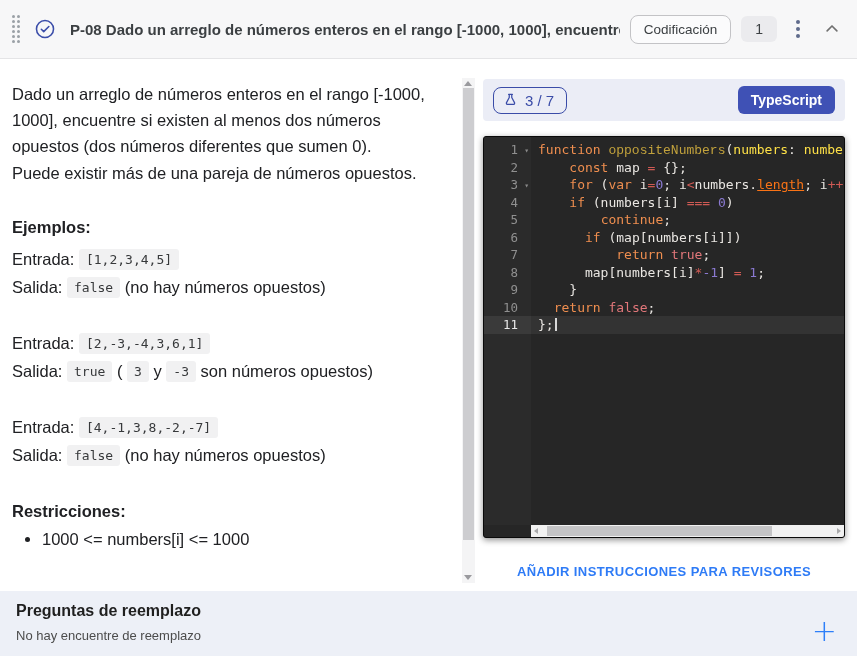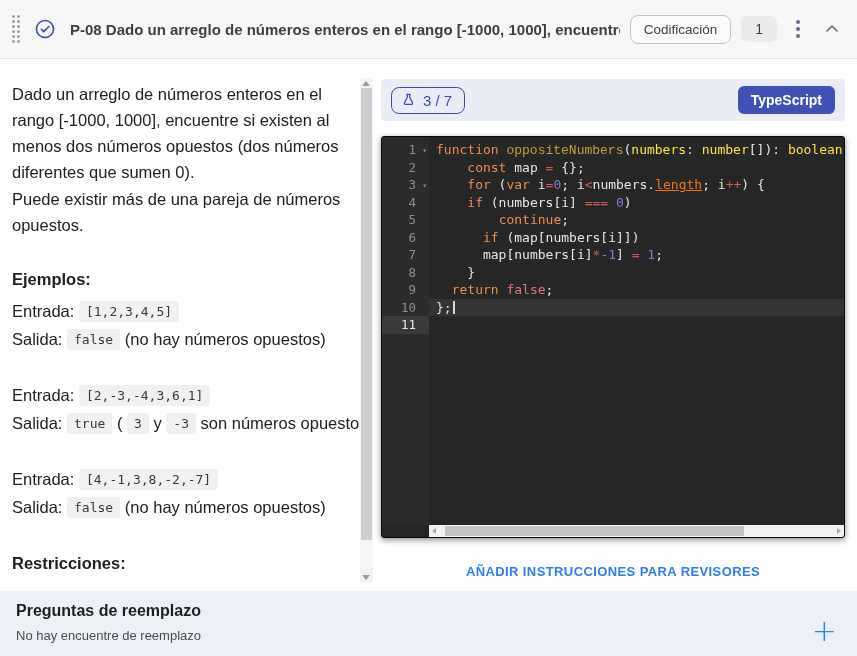--- a/index.html
+++ b/index.html
@@ -26,21 +26,21 @@
   .count-badge{
     padding:5px 14px;background:#ebebee;border-radius:6px;font-size:14px;
     color:#3c4043;margin-right:16px;cursor:pointer;
   }
   .kebab{display:flex;flex-direction:column;gap:3px;margin-right:18px;padding:3px;cursor:pointer;}
   .kebab i{width:4px;height:4px;border-radius:50%;background:#5f6b8c;}
   .chevron-up{display:flex;align-items:center;cursor:pointer;padding:2px;}
   
   .main{display:flex;height:526px;box-sizing:border-box;}
   .left-panel{
-    width:378px;box-sizing:border-box;position:relative;overflow:hidden;
+    width:480px;box-sizing:border-box;position:relative;overflow:hidden;
     padding:22px 34px 0 12px;font-size:16.5px;line-height:26px;color:#202124;
   }
   .left-panel p{margin:0;}
   .p2{margin-top:1px !important;}
   .sec-heading{font-weight:700;margin-top:28px;}
   .sec-heading.restr{margin-top:30px;}
   .ex-row{margin-top:2px;white-space:nowrap;}
   .ex-row.first{margin-top:6px;}
   .example + .example{margin-top:30px;}
   .examples-wrap{margin-top:0;}
@@ -214,20 +214,21 @@
             <div class="gutter-cell">10</div>
             <div class="gutter-cell active">11</div>
           </div>
         <div class="code-area">
             <div class="code-line"><span class="tok-kw">function </span><span class="tok-fn">oppositeNumbers</span><span>(</span><span class="tok-pr">numbers</span><span>: </span><span class="tok-pr">number</span><span>[]): </span><span class="tok-pr">boolean</span></div>
             <div class="code-line"><span>    </span><span class="tok-kw">const</span><span> map </span><span class="tok-op">=</span><span> {};</span></div>
             <div class="code-line"><span>    </span><span class="tok-kw">for</span><span> (</span><span class="tok-kw">var</span><span> i</span><span class="tok-op">=</span><span class="tok-num">0</span><span>; i</span><span class="tok-op">&lt;</span><span>numbers.</span><span class="tok-prop">length</span><span>; i</span><span class="tok-op">++</span><span>) {</span></div>
             <div class="code-line"><span>    </span><span class="tok-kw">if</span><span> (numbers[i] </span><span class="tok-op">===</span><span> </span><span class="tok-num">0</span><span>)</span></div>
             <div class="code-line"><span>        </span><span class="tok-kw">continue</span><span>;</span></div>
             <div class="code-line"><span>      </span><span class="tok-kw">if</span><span> (map[numbers[i]])</span></div>
+            <div class="code-line"><span>          </span><span class="tok-kw">return</span><span> </span><span class="tok-bool">true</span><span>;</span></div>
             <div class="code-line"><span>      map[numbers[i]</span><span class="tok-op">*</span><span class="tok-num">-1</span><span>] </span><span class="tok-op">=</span><span> </span><span class="tok-num">1</span><span>;</span></div>
             <div class="code-line"><span>    }</span></div>
             <div class="code-line"><span>  </span><span class="tok-kw">return</span><span> </span><span class="tok-bool">false</span><span>;</span></div>
             <div class="code-line active"><span>};</span><span class="caret"></span></div>
           </div>
       </div>
       <div class="hscroll">
         <span class="hs-arrow left"></span>
         <span class="hs-thumb"></span>
         <span class="hs-arrow right"></span>

